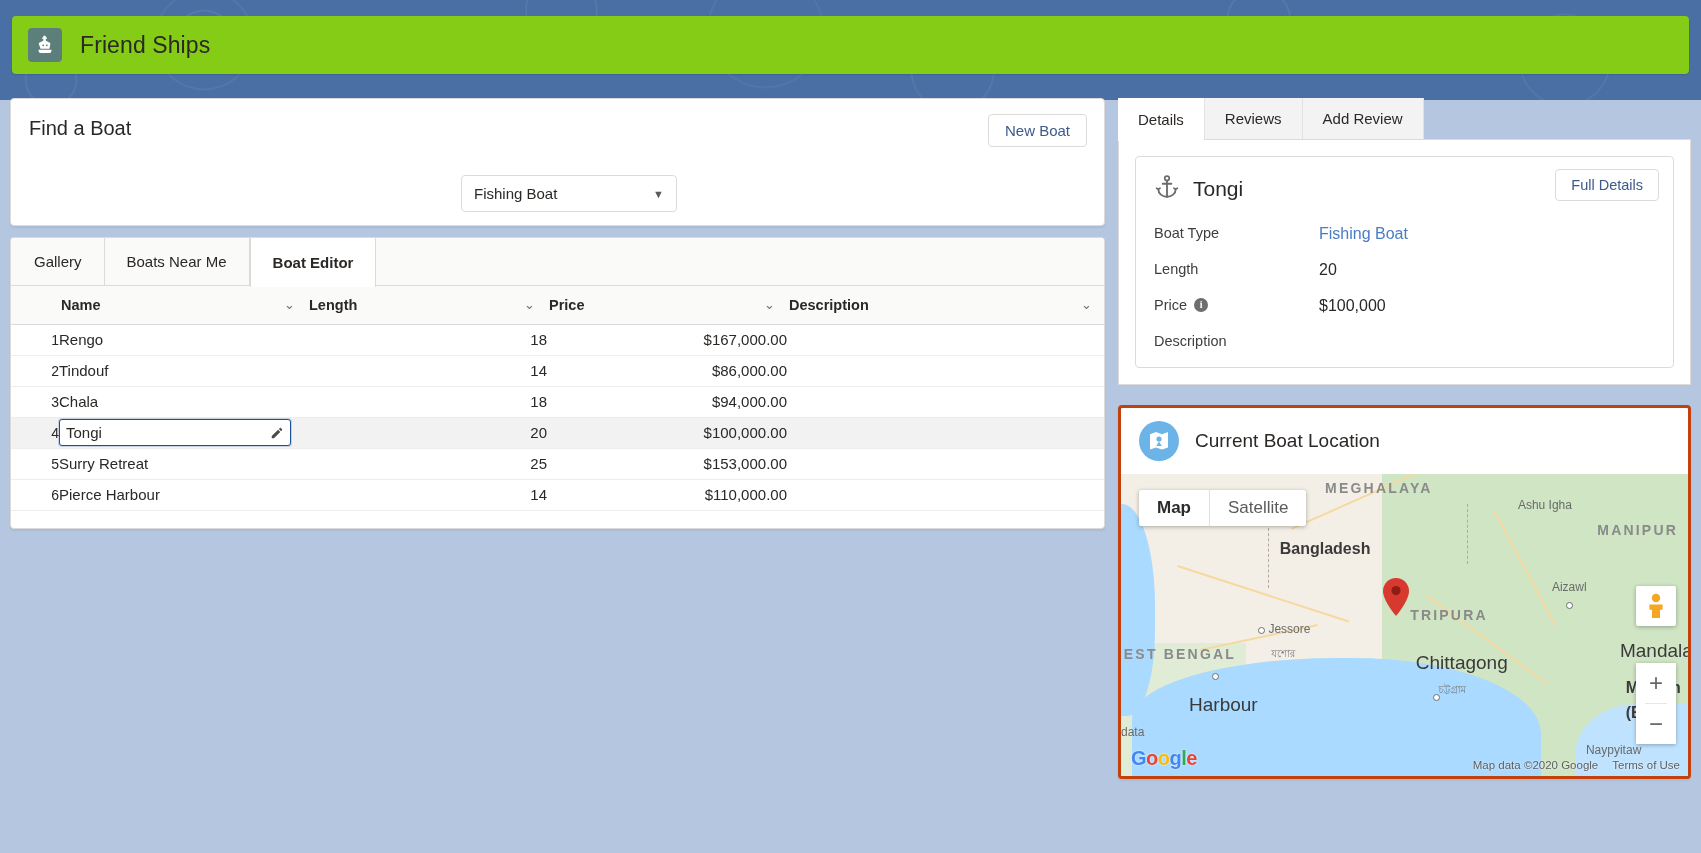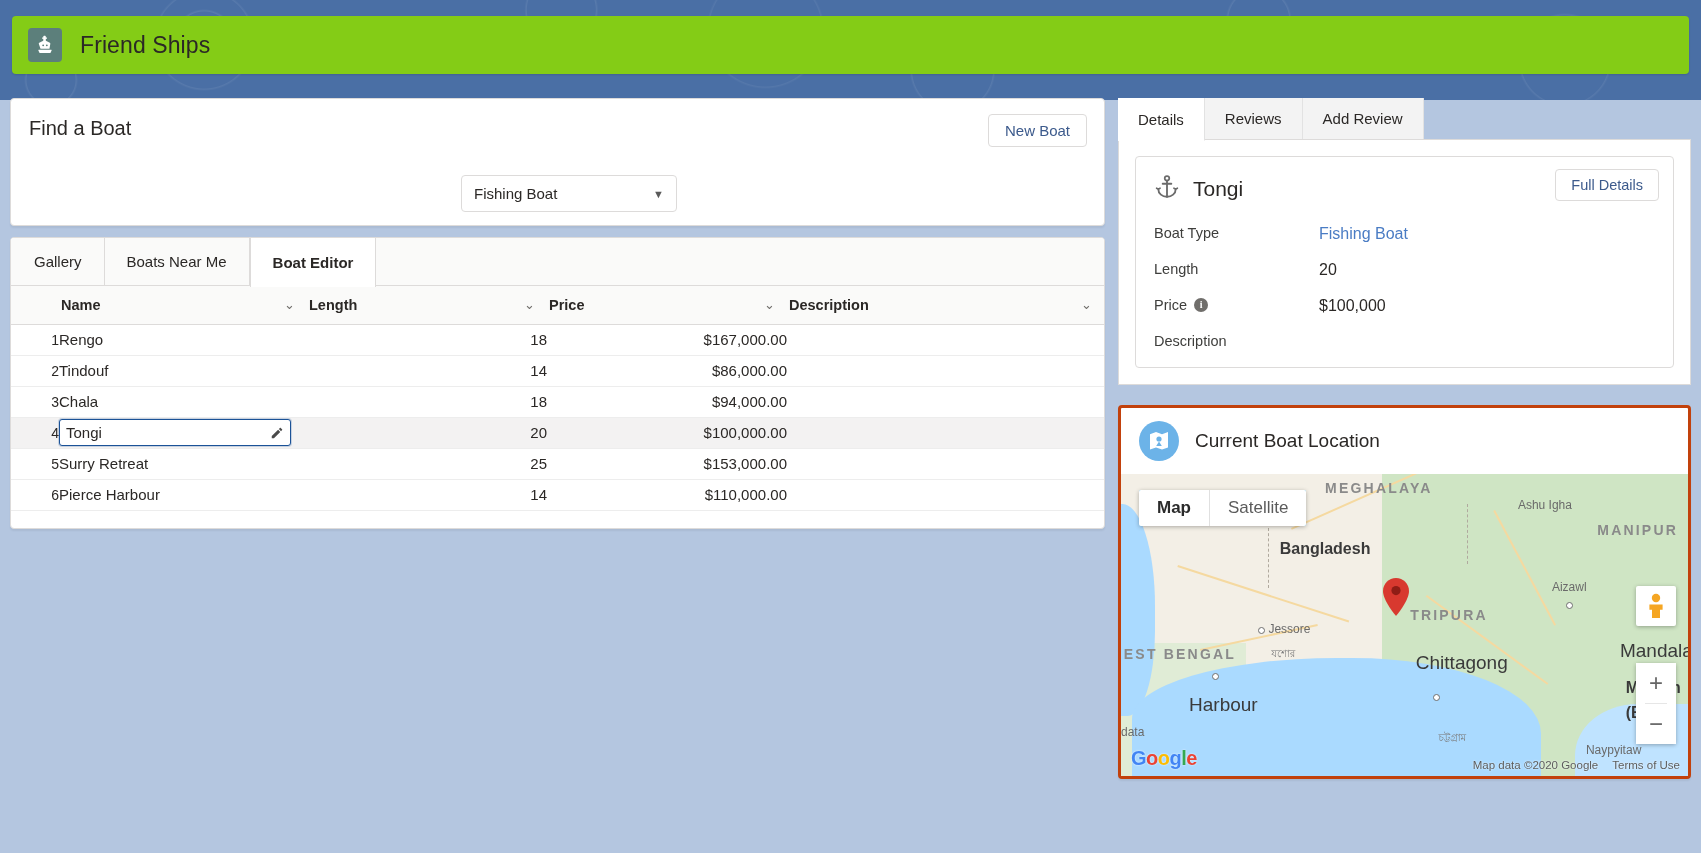--- a/index.html
+++ b/index.html
@@ -684,21 +684,21 @@
       <div class="map-label lbl-state" style="left:84%; top:16%;text-align:right;">MANIPUR</div>
       <div class="map-label lbl-country" style="left:28%; top:22%;">Bangladesh</div>
       <div class="map-label lbl-town" style="left:76%; top:35%;">Aizawl</div>
       <div class="city-dot" style="left:78.4%; top:42.5%;"></div>
       <div class="map-label lbl-state" style="left:51%; top:44%;">TRIPURA</div>
       <div class="map-label lbl-town" style="left:26%; top:49%;">Jessore</div>
       <div class="map-label lbl-bn" style="left:26.5%; top:57%;">যশোর</div>
       <div class="city-dot" style="left:24.2%; top:50.5%;"></div>
       <div class="map-label lbl-state" style="left:0.5%; top:57%;">EST BENGAL</div>
       <div class="map-label lbl-city" style="left:52%; top:59%;">Chittagong</div>
-      <div class="map-label lbl-bn" style="left:56%; top:69%;margin-top:48px;">চট্টগ্রাম</div>
+      <div class="map-label lbl-bn" style="left:56%; top:69%;">চট্টগ্রাম</div>
       <div class="map-label lbl-city" style="left:12%; top:73%;">Harbour</div>
       <div class="city-dot" style="left:16%; top:66%;"></div>
       <div class="city-dot" style="left:55%; top:73%;"></div>
       <div class="map-label lbl-city" style="left:88%; top:55%;">Mandalay</div>
       <div class="map-label lbl-country" style="left:89%; top:68%;">Myanm</div>
       <div class="map-label lbl-country" style="left:89%; top:76%;">(Burm</div>
       <div class="map-label lbl-town" style="left:0%; top:83%;">data</div>
       <div class="map-label lbl-town" style="left:82%; top:89%;">Naypyitaw</div>
 
       <div class="map-pin">

